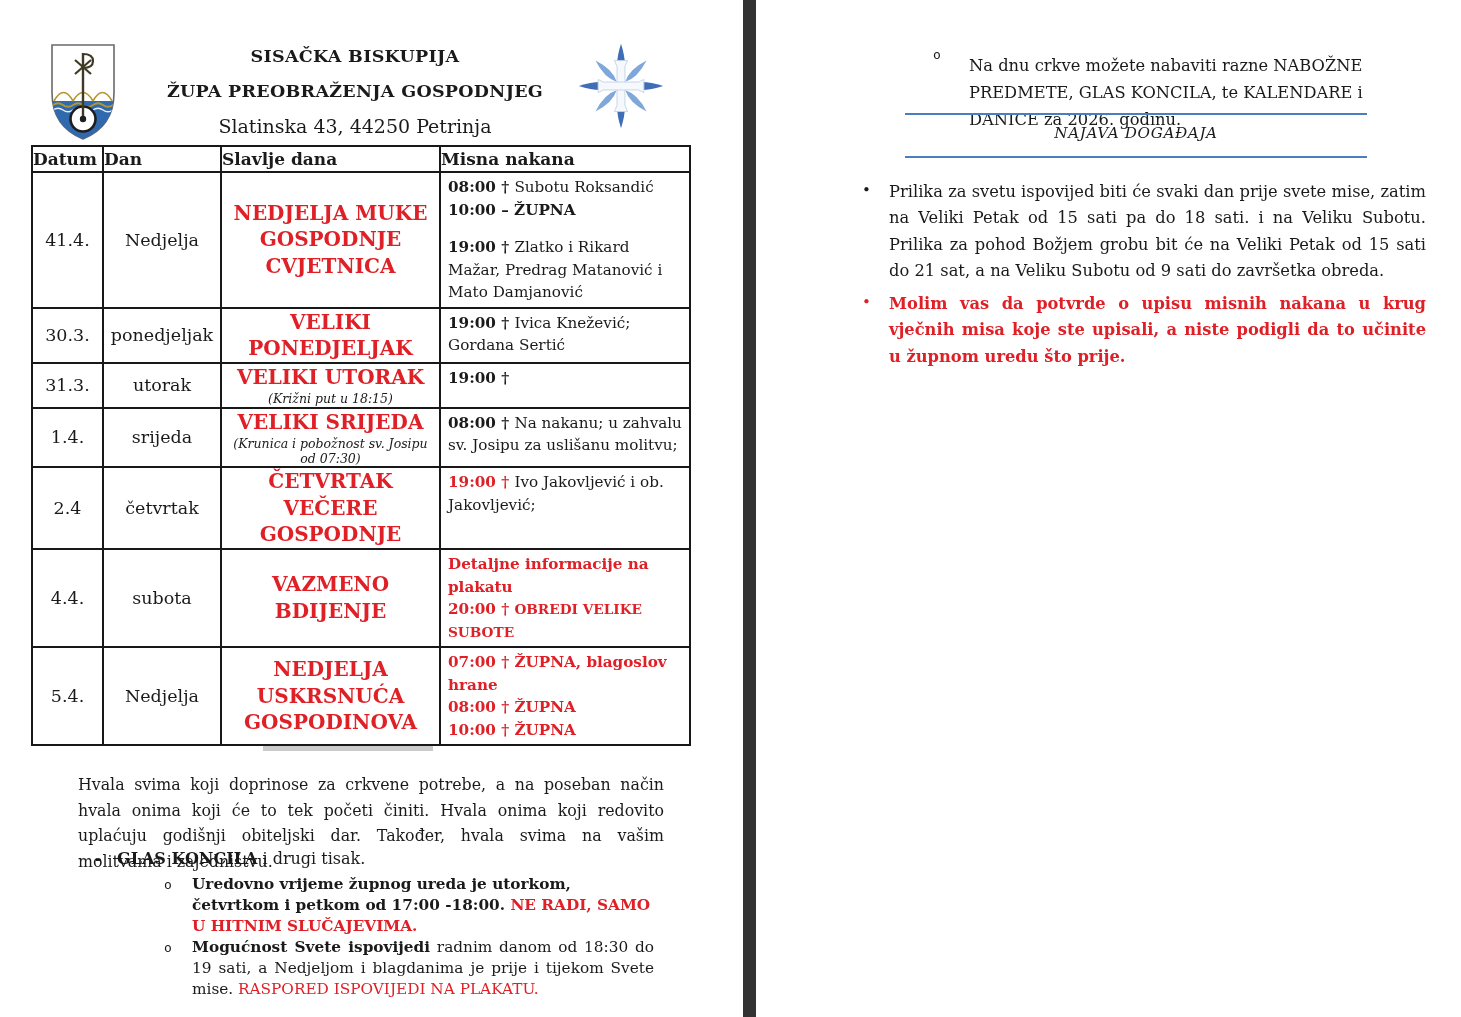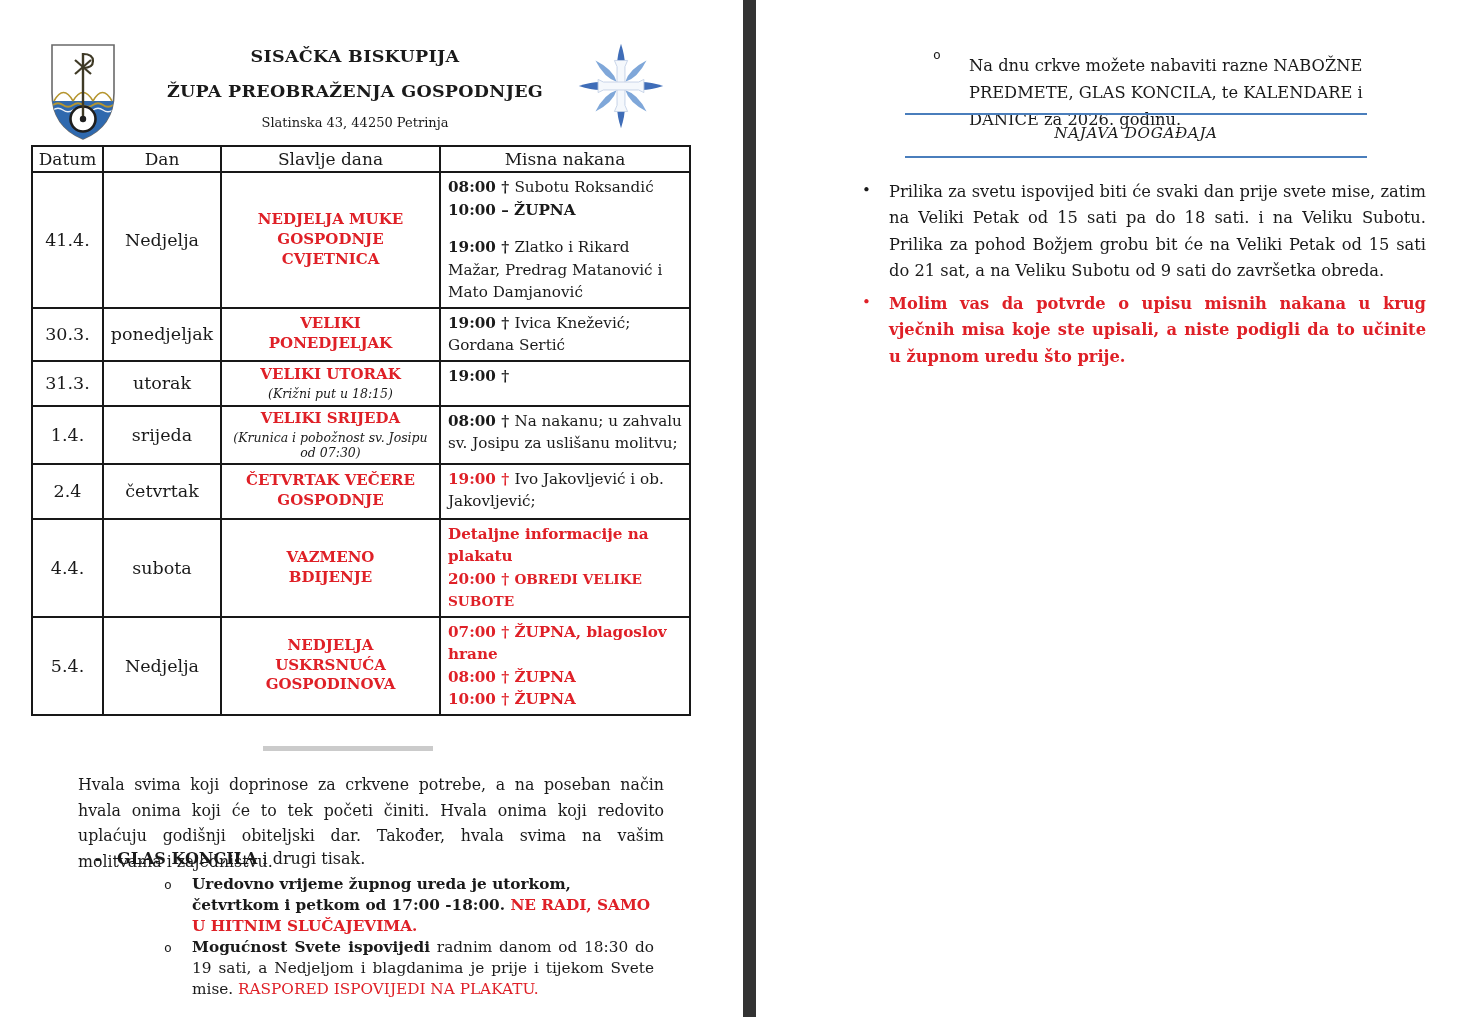--- a/index.html
+++ b/index.html
@@ -17,40 +17,40 @@
   .page-left{left:0;width:743px;}
   .page-right{left:756px;width:705px;}
   .divider{position:absolute;left:743px;top:0;width:13px;height:1017px;background:var(--divider);}
 
   
   .coat{position:absolute;left:49px;top:43px;}
   .star{position:absolute;left:577px;top:40px;}
   .doc-header{position:absolute;left:160px;top:46px;width:390px;text-align:center;}
   .doc-header .h1{font-size:17.5px;font-weight:bold;letter-spacing:.3px;}
   .doc-header .h2{font-size:17.5px;font-weight:bold;letter-spacing:.3px;margin-top:15px;}
-  .doc-header .h3{font-size:13px;margin-top:14px;}
+  .doc-header .h3{font-size:19px;margin-top:14px;}
 
   
   .schedule{
     position:absolute;left:31px;top:145px;width:658px;
     border-collapse:collapse;table-layout:fixed;
   }
   .schedule th,.schedule td{border:2px solid #181818;padding:0;}
-  .schedule th{height:24px;font-weight:normal;font-size:17px;text-align:center;}
+  .schedule th{height:24px;font-weight:bold;font-size:17px;text-align:left;}
   #schedule-body tr:nth-child(1){height:125px;}
   #schedule-body tr:nth-child(2){height:53px;}
   #schedule-body tr:nth-child(3){height:45px;padding-left:10px;}
   #schedule-body tr:nth-child(4){height:58px;}
   #schedule-body tr:nth-child(5){height:55px;}
   #schedule-body tr:nth-child(6){height:51px;}
   #schedule-body tr:nth-child(7){height:82px;}
   #schedule-body tr:nth-child(8){height:104px;}
   td.c-date,td.c-day{text-align:center;vertical-align:middle;font-size:17.5px;}
   td.c-celeb{text-align:center;vertical-align:middle;}
-  td.c-celeb .title{color:var(--red);font-weight:bold;font-size:15px;line-height:1.33;white-space:pre-line;}
+  td.c-celeb .title{color:var(--red);font-weight:bold;font-size:20px;line-height:1.33;white-space:pre-line;}
   td.c-celeb .note{font-size:12.5px;font-style:italic;line-height:1.2;white-space:pre-line;margin-top:1px;}
   td.c-int{vertical-align:top;padding:3px 4px 3px 7px;font-size:15.2px;line-height:22.5px;}
   td.c-int .line{min-height:15px;}
   td.c-int .line.blank{height:15px;}
 
   
   .seg.n{}
   .seg.b{font-weight:bold;}
   .seg.r{color:var(--red);}
   .seg.rb{color:var(--red);font-weight:bold;}

